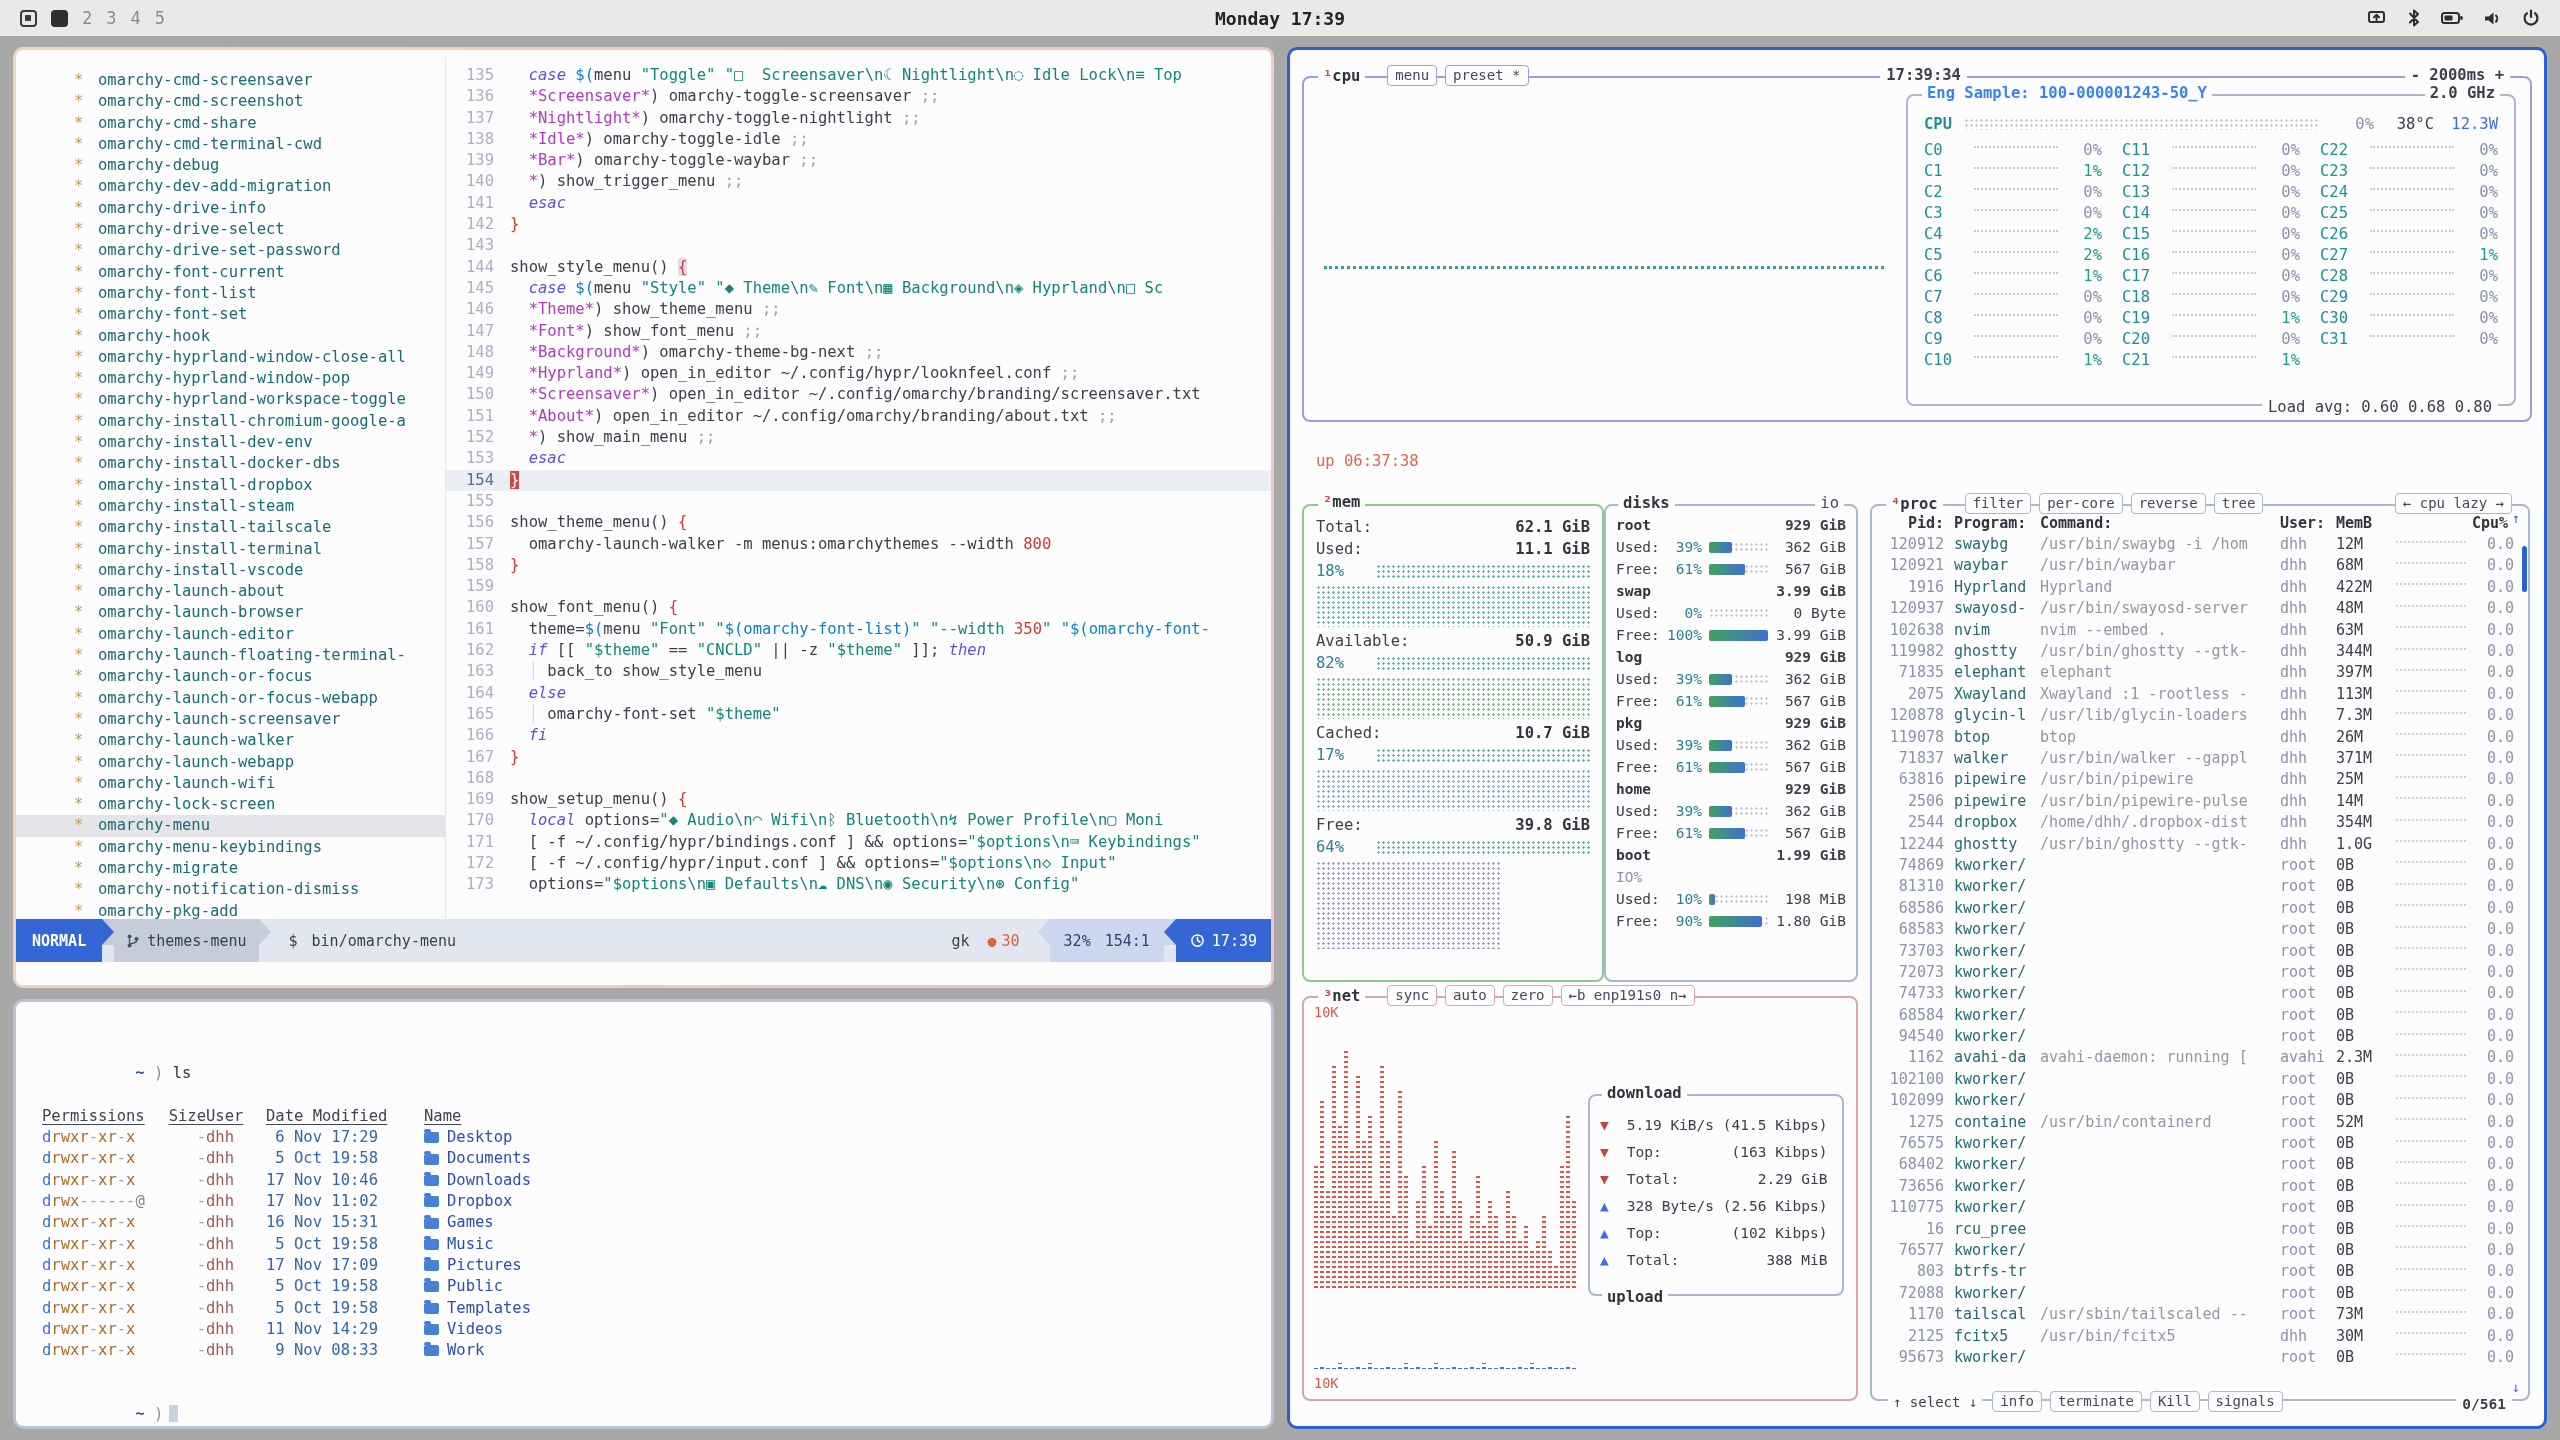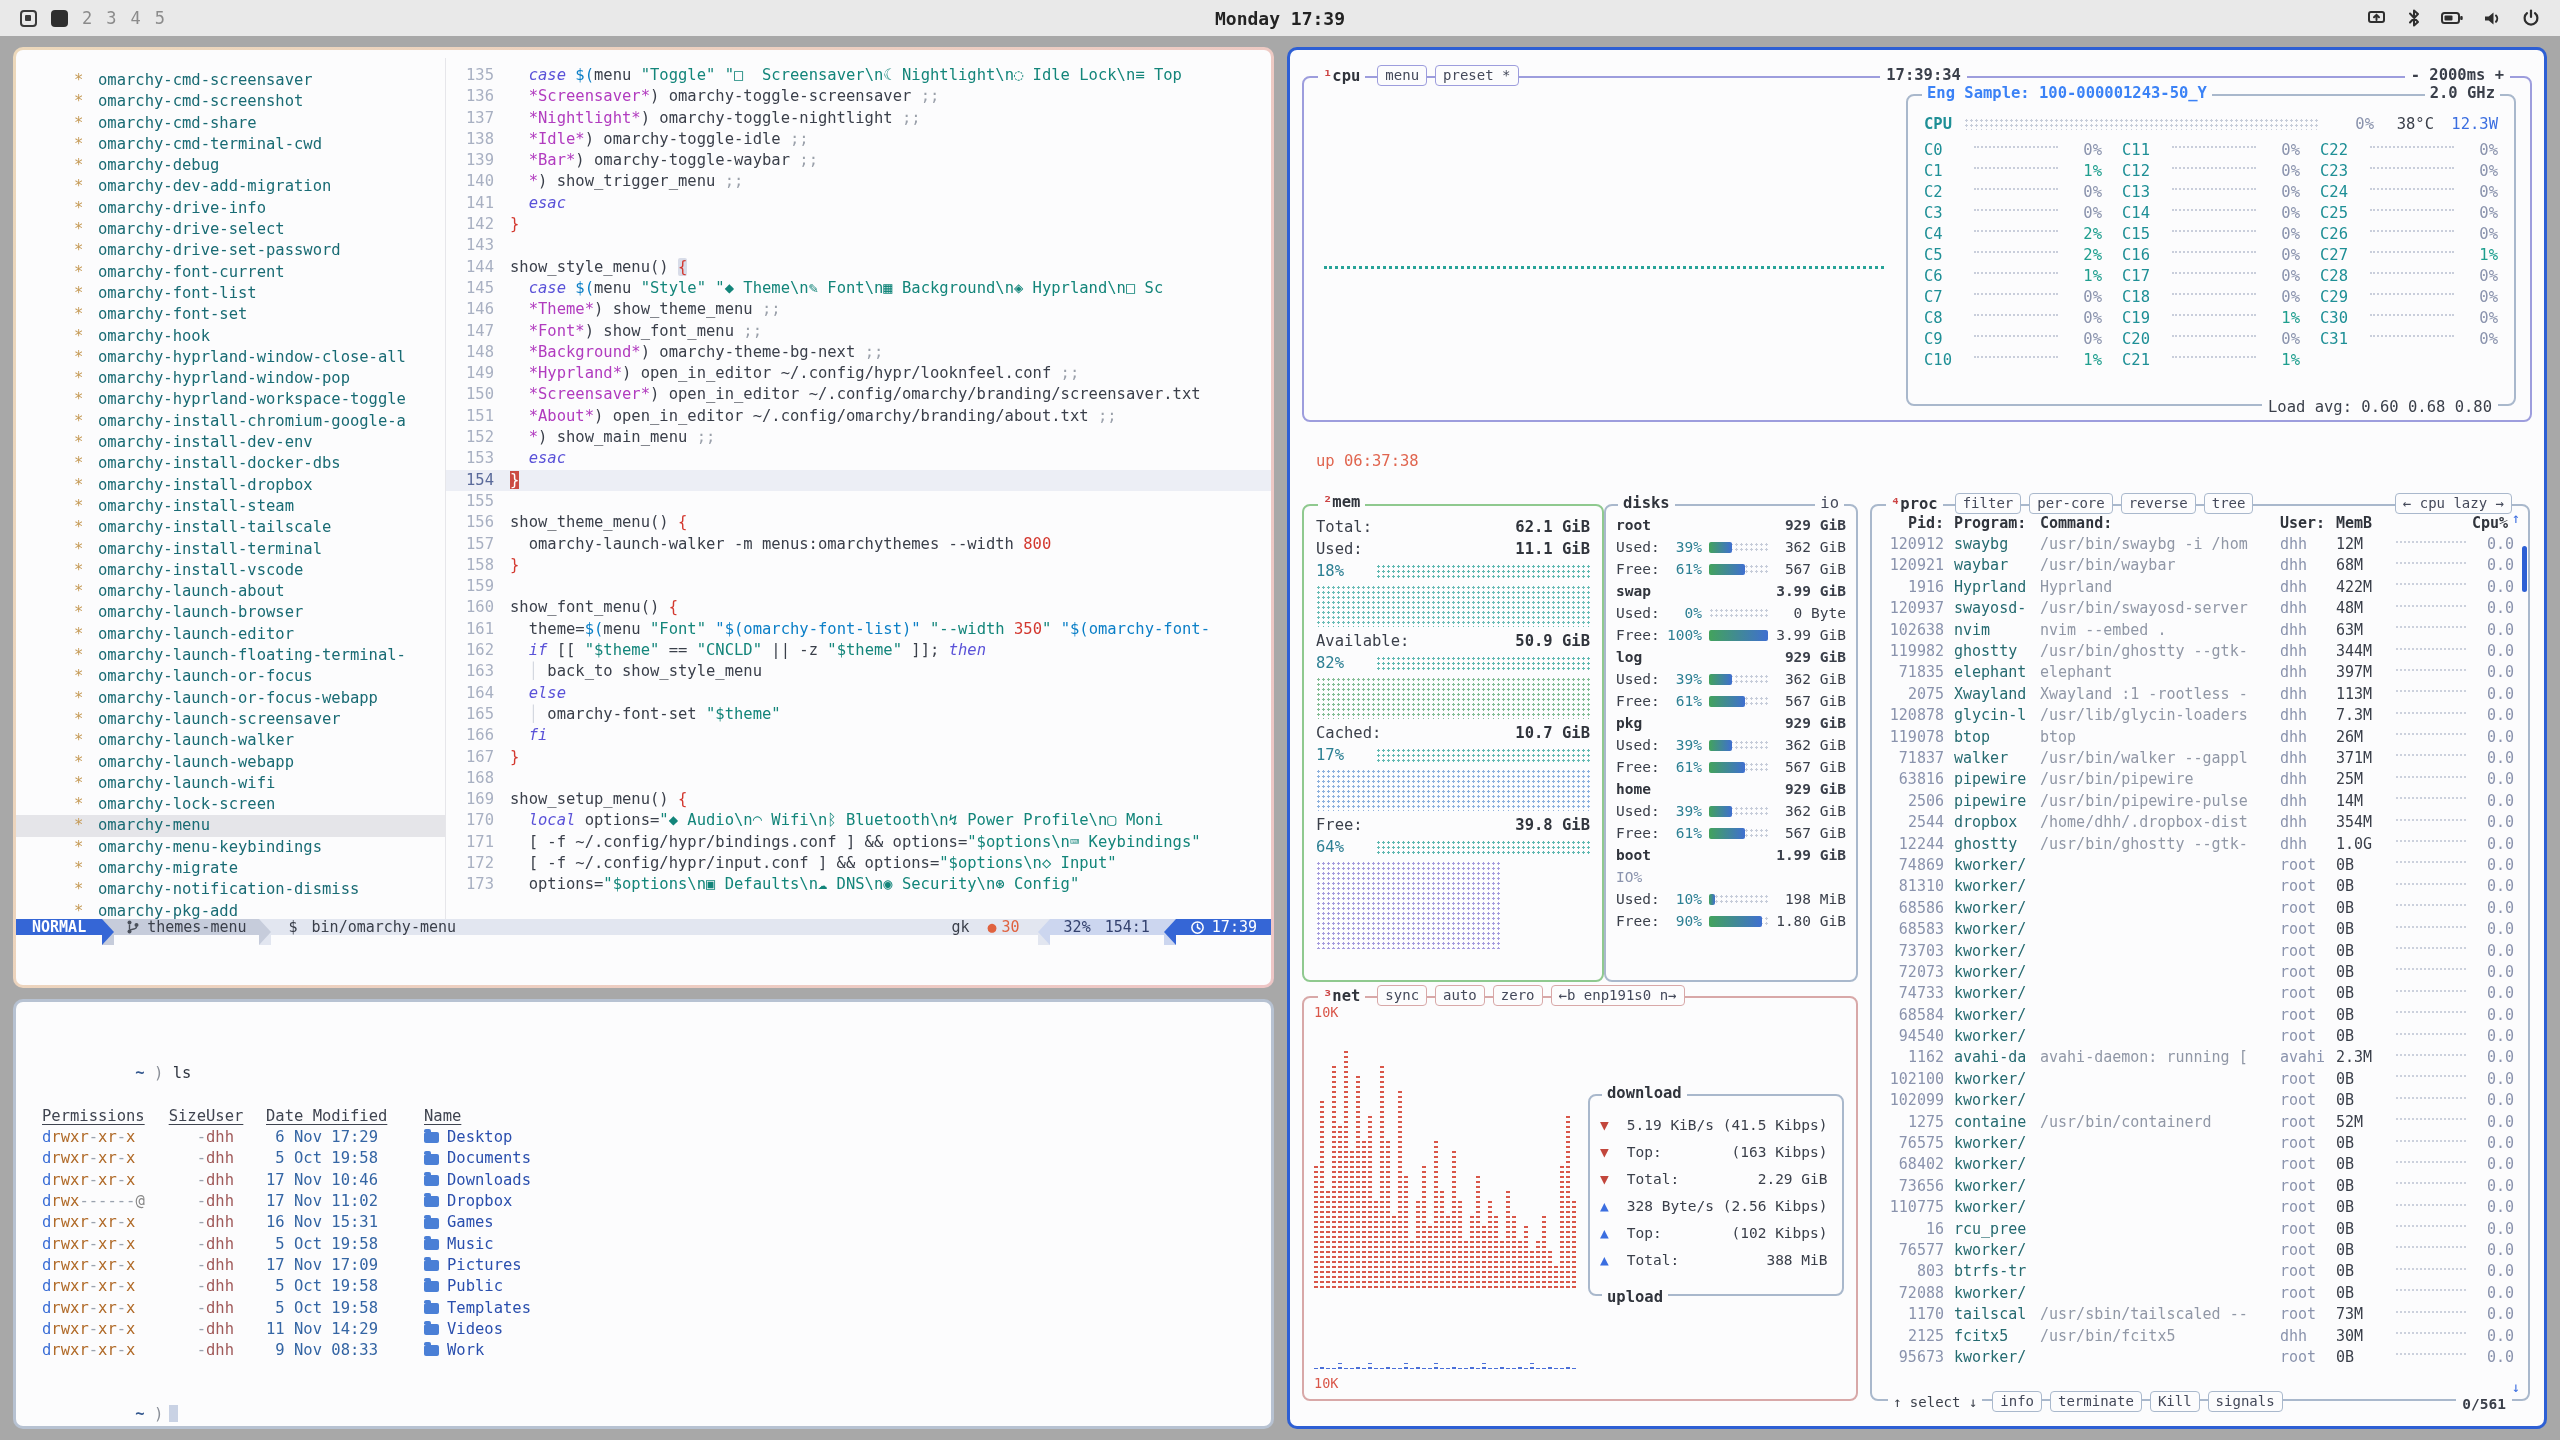--- a/index.html
+++ b/index.html
@@ -37,21 +37,21 @@
   .cline{display:flex;height:21.3px;white-space:pre;}
   .cline.curline{background:#eceef5;}
   .lnum{width:64px;text-align:right;padding-right:16px;color:#a8b0c2;flex:none;}
   .curline .lnum{color:#5a6a9a;}
   .ctext{white-space:pre;}
   .tk-w{color:#3a3f4a}.tk-k{color:#5a52d8;font-style:italic}.tk-s{color:#13857a}
   .tk-g{color:#b13bbf}.tk-n{color:#d3382f}.tk-d{color:#9aa0aa}.tk-v{color:#0b7fc7}
   .tk-r{color:#d3382f}.tk-rb{color:#d3382f;background:#d8dce8;border-radius:2px}
   .tk-cur{background:#cb4b43;color:#fff}.tk-gu{color:#d4d8e0}
 
-  .statusline{height:16px;display:flex;align-items:stretch;background:#e2e6f0;font-size:15px;line-height:26px;}
+  .statusline{height:43px;display:flex;align-items:stretch;background:#e2e6f0;font-size:15px;line-height:26px;}
   .seg{display:flex;align-items:center;}
   .seg-mode{background:#3566d6;color:#fff;font-weight:bold;padding:0 16px;}
   .seg-branch{background:#c6ccdb;color:#3a3f4a;padding:0 12px;gap:7px;}
   .seg-main{flex:1;display:flex;justify-content:space-between;padding:0 18px;}
   .sl-file{display:flex;gap:14px;}
   .dollar{color:#3a3f4a;}
   .sl-right{display:flex;align-items:center;gap:18px;}
   .badge{color:#e0623f;display:flex;gap:5px;align-items:center;}
   .seg-pos{background:#ccd6ef;color:#33416e;padding:0 14px;gap:14px;}
   .seg-time{background:#3566d6;color:#fff;padding:0 14px;gap:7px;}
@@ -81,21 +81,21 @@
   .blank{height:21.3px;}
 
   
   .btop-body{font-size:15.5px;}
   .bbox{position:absolute;border:2px solid #a9b8cc;border-radius:8px;}
   .cpu-box{left:12px;top:26px;right:12px;height:346px;border-color:#9d9ddd;}
   .mem-box{left:12px;top:454px;width:302px;height:478px;border-color:#8fc98f;}
   .disks-box{left:314px;top:454px;width:254px;height:478px;border-color:#a9b8cc;}
   .net-box{left:12px;top:946px;width:556px;height:405px;border-color:#d8a8a8;}
   .proc-box{left:580px;top:454px;right:14px;height:897px;border-color:#a9b8cc;}
-  .boxbar{position:absolute;top:-13px;left:14px;display:flex;gap:12px;align-items:center;}
+  .boxbar{position:absolute;top:-13px;left:14px;display:flex;gap:22px;align-items:center;}
   .boxtitle{background:#fcfcfd;padding:0 5px;font-weight:bold;color:#30343c;}
   .boxnum{color:#cc4444;}
   .chips{display:flex;gap:8px;}
   .chip{background:#fcfcfd;border:1.5px solid #a9b8cc;border-radius:4px;padding:0 7px;height:21px;
     line-height:18px;font-size:14px;color:#44495a;}
   .cpu-box .chip{border-color:#9d9ddd}.net-box .chip{border-color:#d8a8a8}.proc-box .chip{border-color:#a9b8cc}
   .cpu-time{position:absolute;top:-12px;left:47%;background:#fcfcfd;padding:0 6px;font-weight:bold;}
   .cpu-interval{position:absolute;top:-12px;right:20px;background:#fcfcfd;padding:0 6px;font-weight:bold;}
   .cpu-graphline{position:absolute;left:20px;top:188px;width:560px;border-top:3px dotted #27a398;}
   .cpu-inner{position:absolute;top:16px;right:14px;bottom:14px;width:610px;border:2px solid #a9b8cc;border-radius:8px;padding:16px 16px 6px;}

